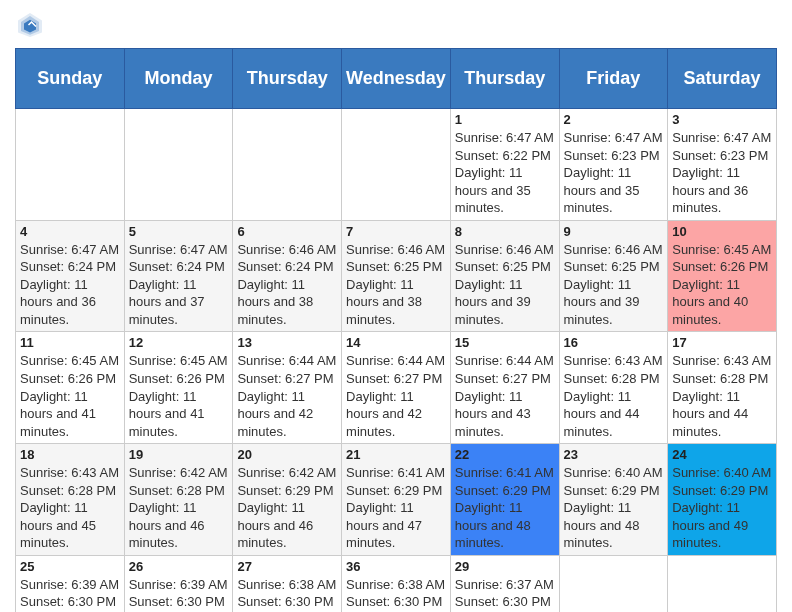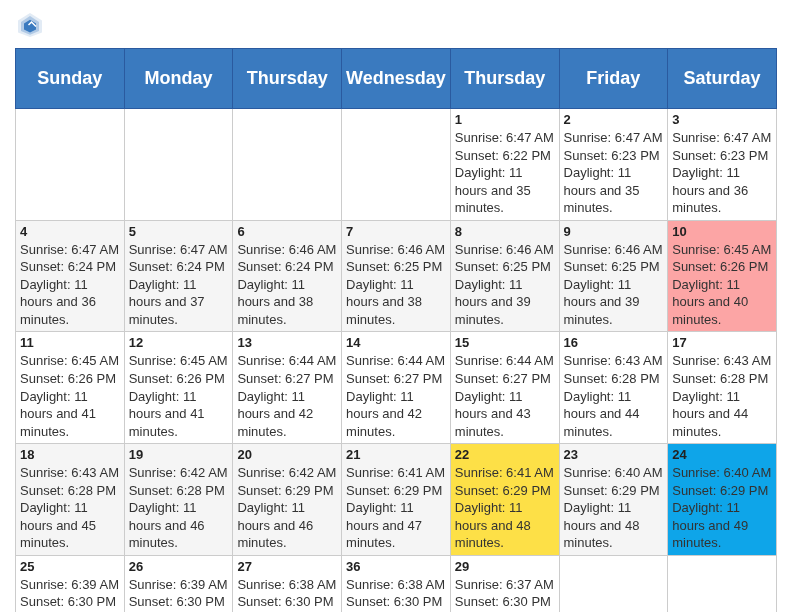--- a/index.html
+++ b/index.html
@@ -286,21 +286,21 @@
 Daylight: 11 hours
 and 46 minutes.</div>
           </td>
           <td style="background: rgb(245, 245, 245);">
             <span class="day-num">21</span>
             <div class="day-info">Sunrise: 6:41 AM
 Sunset: 6:29 PM
 Daylight: 11 hours
 and 47 minutes.</div>
           </td>
-          <td style="background: #fde047;">
+          <td style="background: #3b82f6;">
             <span class="day-num">22</span>
             <div class="day-info">Sunrise: 6:41 AM
 Sunset: 6:29 PM
 Daylight: 11 hours
 and 48 minutes.</div>
           </td>
           <td style="background: rgb(245, 245, 245);">
             <span class="day-num">23</span>
             <div class="day-info">Sunrise: 6:40 AM
 Sunset: 6:29 PM

